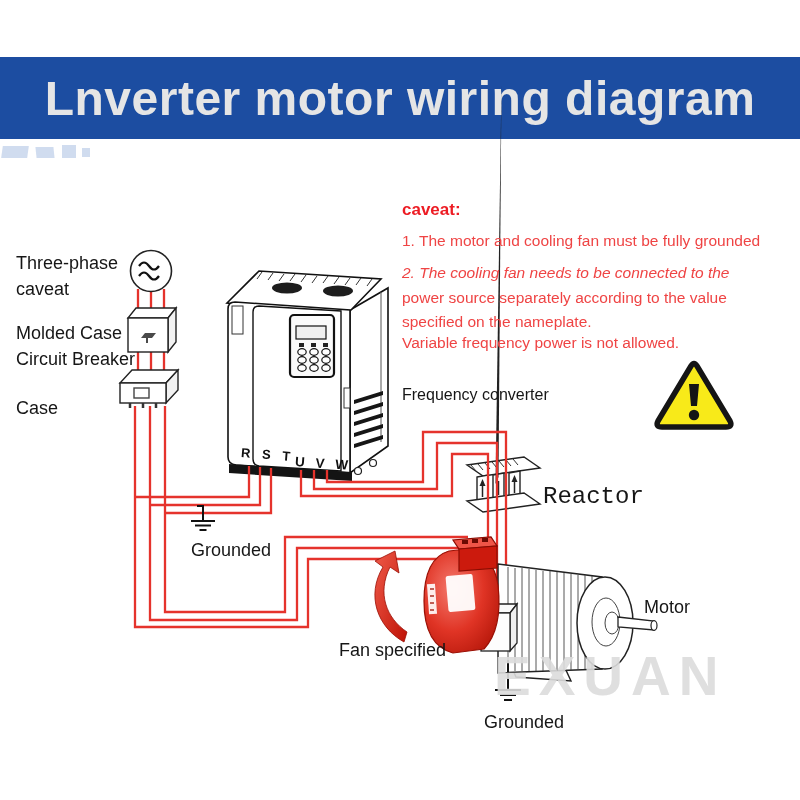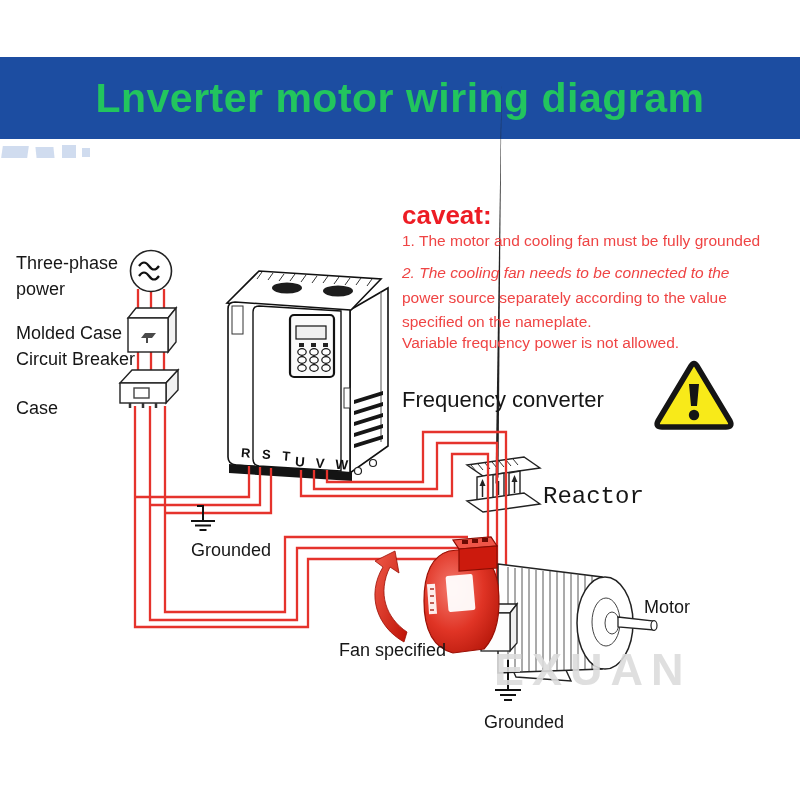--- a/index.html
+++ b/index.html
@@ -1,26 +1,26 @@
 <!DOCTYPE html>
 <html><head>
 <meta charset="utf-8">
 <style>
   html,body{margin:0;padding:0;background:#fff;}
   .stage{position:relative;width:800px;height:800px;background:#fff;overflow:hidden;
          font-family:"Liberation Sans", sans-serif;}
   .banner{position:absolute;left:0;top:57px;width:800px;height:82px;background:#1c4da1;
           display:flex;align-items:center;justify-content:center;}
-  .banner-title{color:#22c55e;font-size:41px;font-weight:700;letter-spacing:0.5px;}
+  .banner-title{color:#e5e5e5;font-size:48px;font-weight:700;letter-spacing:0.5px;}
   .lbl{position:absolute;color:#161616;font-size:18px;line-height:1.42;}
-  .caveat-head{position:absolute;left:402px;top:200px;color:#ed1c24;font-size:26px;font-weight:700;}
+  .caveat-head{position:absolute;left:402px;top:200px;color:#ed1c24;font-size:17px;font-weight:700;}
   .caveat-line{position:absolute;left:402px;color:#ef4444;font-size:15.5px;white-space:nowrap;}
   .term{position:absolute;color:#111;font-weight:700;font-size:13px;letter-spacing:4px;white-space:nowrap;}
   .watermark{position:absolute;left:494px;top:644px;color:rgba(219,219,219,0.9);
-             font-size:45px;font-weight:700;letter-spacing:8px;z-index:3;}
+             font-size:55px;font-weight:700;letter-spacing:8px;z-index:3;}
   .artifact{position:absolute;background:#aabfe2;opacity:.55;}
   svg{position:absolute;left:0;top:0;z-index:1;}
   .txt{z-index:2;}
 </style>
 </head>
 <body>
 
 <div class="stage">
 
   <div class="banner">
@@ -243,24 +243,24 @@
     </g>
   </svg>
 
   <div class="caveat-head txt">caveat:</div>
   <div class="caveat-line txt" style="top:232px;">1. The motor and cooling fan must be fully grounded</div>
   <div class="caveat-line txt" style="top:264px;font-style:italic;">2. The cooling fan needs to be connected to the</div>
   <div class="caveat-line txt" style="top:289px;">power source separately according to the value</div>
   <div class="caveat-line txt" style="top:334px;">Variable frequency power is not allowed.</div>
   <div class="caveat-line txt" style="top:313px;">specified on the nameplate.</div>
 
-  <div class="lbl txt" style="left:16px;top:251px;width:112px;">Three-phase power</div>
+  <div class="lbl txt" style="left:16px;top:251px;width:112px;">Three-phase caveat</div>
   <div class="lbl txt" style="left:16px;top:321px;width:128px;">Molded Case Circuit Breaker</div>
   <div class="lbl txt" style="left:16px;top:396px;">Case</div>
-  <div class="lbl txt" style="left:402px;top:384px;font-size:22px;">Frequency converter</div>
+  <div class="lbl txt" style="left:402px;top:384px;font-size:16px;">Frequency converter</div>
   <div class="lbl txt" style="left:543px;top:480px;font-size:24px;font-family:Liberation Mono, monospace;">Reactor</div>
   <div class="lbl txt" style="left:191px;top:538px;">Grounded</div>
   <div class="lbl txt" style="left:339px;top:638px;">Fan specified</div>
   <div class="lbl txt" style="left:644px;top:595px;">Motor</div>
   <div class="lbl txt" style="left:484px;top:710px;">Grounded</div>
 
   <div class="term txt" style="left:241px;top:447px;transform:rotate(4.5deg);">R S T</div>
   <div class="term txt" style="left:295px;top:456px;font-size:13.5px;letter-spacing:3.5px;transform:rotate(4deg);">U V W</div>
 
   <div class="watermark">EXUAN</div>

